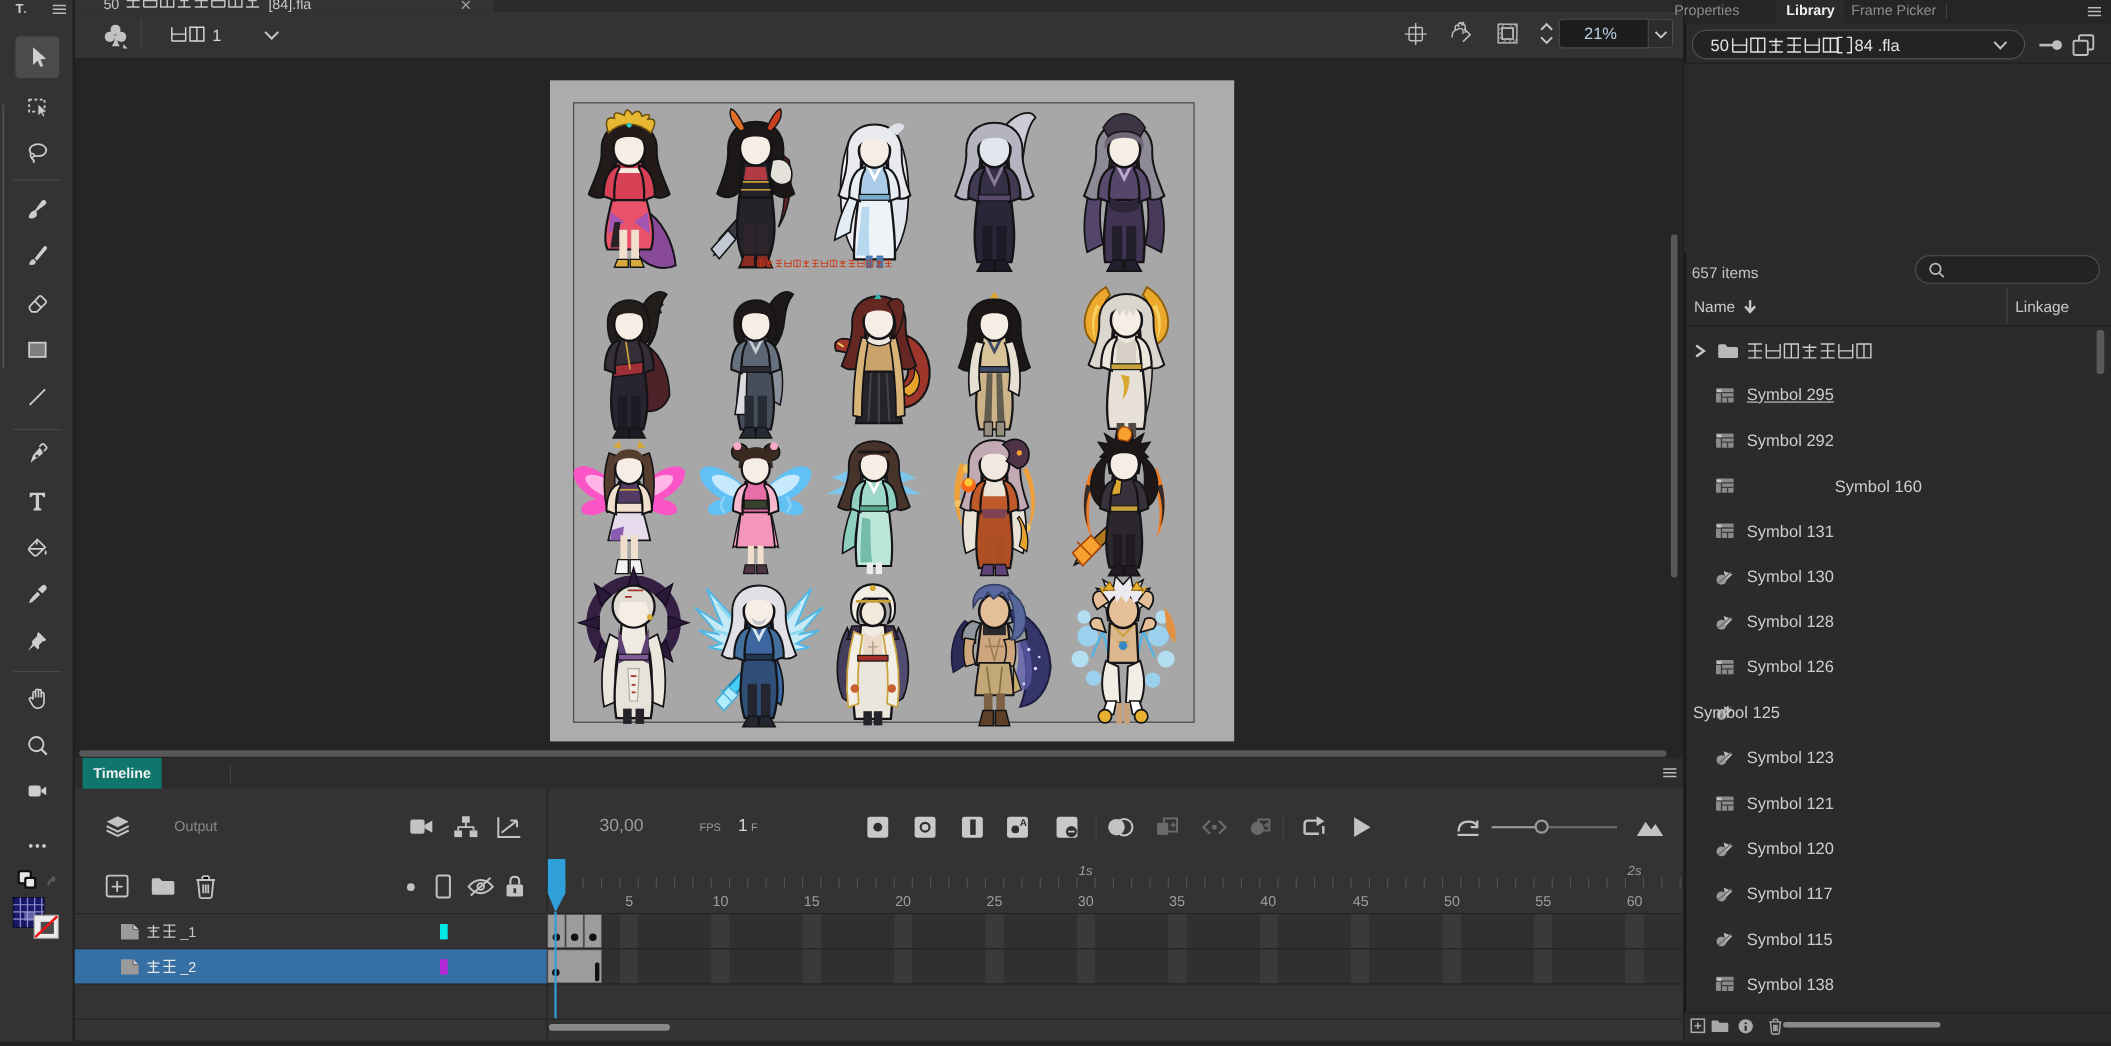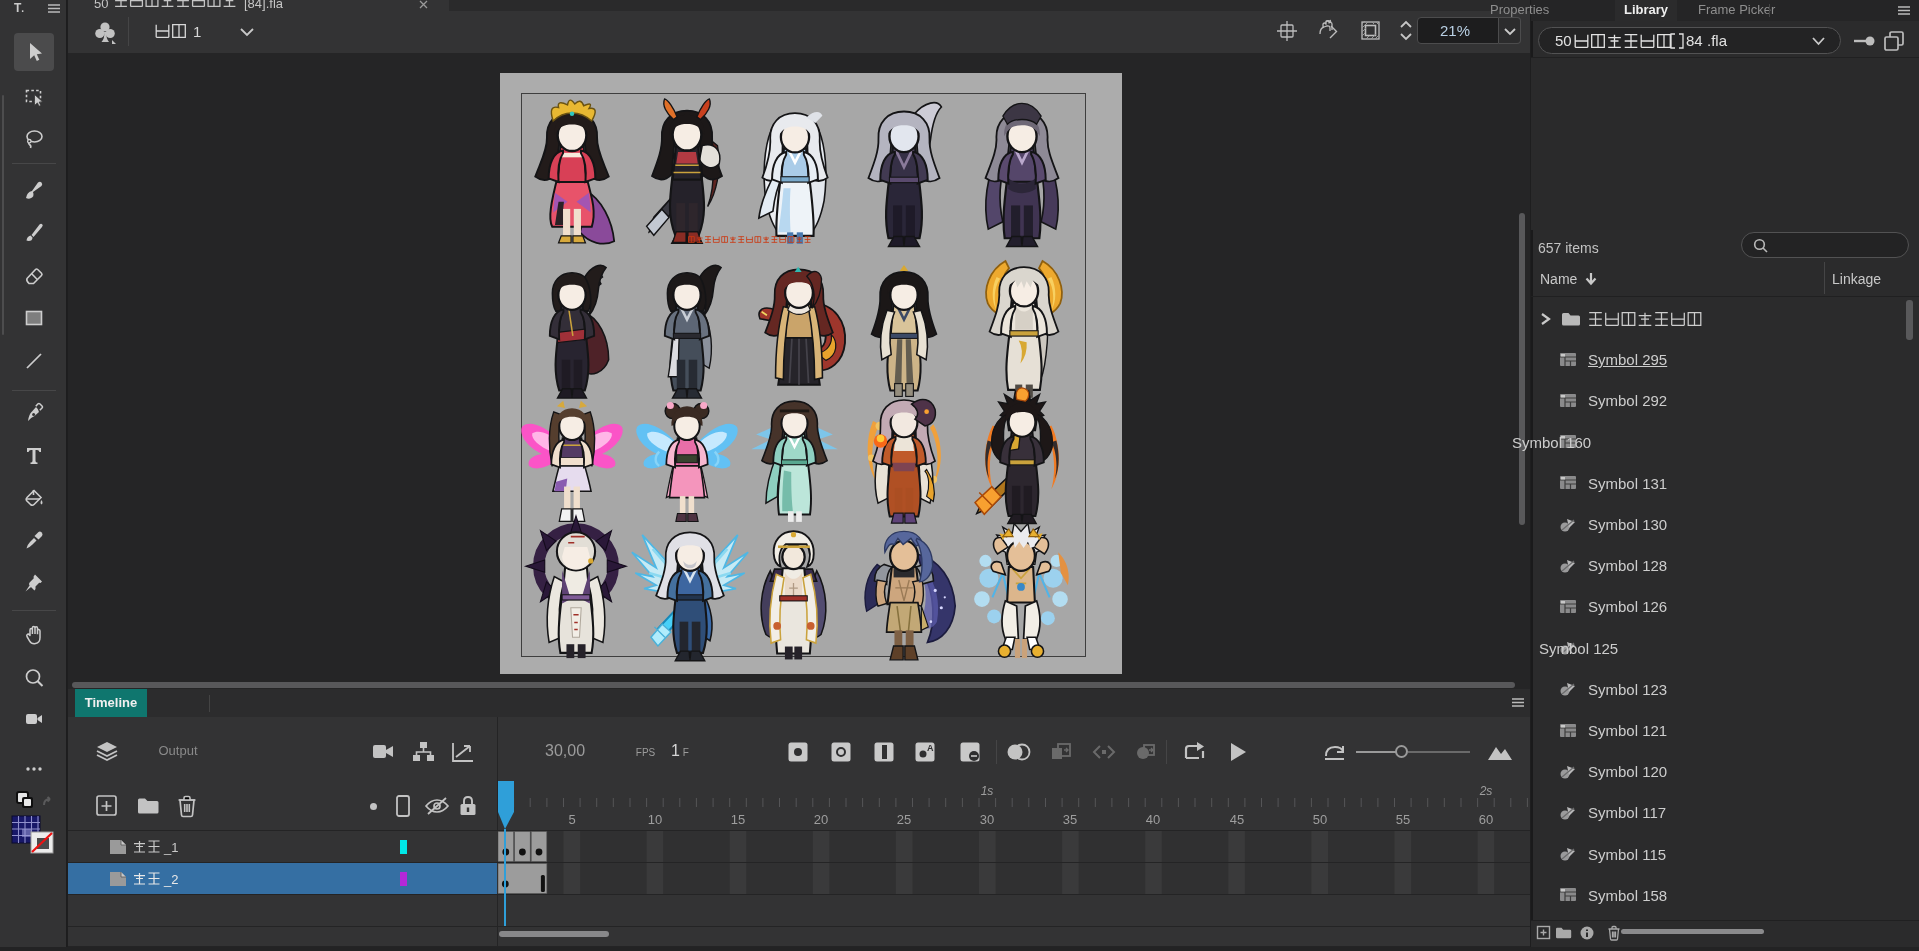--- a/index.html
+++ b/index.html
@@ -839,23 +839,23 @@
     </svg>
 <svg style="left:0;top:0;" width="1530" height="951">
       <path d="M498 781 H514 V812 L505 829 L498 812 Z" fill="#2f9fd9"></path>
       <path d="M505 829 V926" stroke="#2f9fd9" stroke-width="2"></path>
     </svg>
 <div class="abs" style="left:68px;top:926px;width:1462px;height:1px;background:#242425;"></div>
 <div class="abs" style="left:499px;top:931px;width:110px;height:6px;background:#88888a;border-radius:3px;"></div>
 <div class="abs" style="left:68px;top:946px;width:1462px;height:1px;background:#242425;"></div>
 <div class="abs" style="left:1531px;top:0;width:388px;height:951px;background:#2b2b2c;border-left:2px solid #1a1a1b;"></div>
 <div class="abs" style="left:1531px;top:0;width:388px;height:21px;background:#252526;"></div>
-<div class="abs" style="left:1490px;top:0;width:76px;height:21px;color:#8e8e8e;font-size:13px;line-height:20px;">Properties</div>
+<div class="abs" style="left:1522px;top:0;width:76px;height:21px;color:#8e8e8e;font-size:13px;line-height:20px;">Properties</div>
 <div class="abs" style="left:1615px;top:0;width:62px;height:21px;background:#2b2b2c;color:#efefef;font-size:13px;font-weight:bold;text-align:center;line-height:20px;">Library</div>
-<div class="abs" style="left:1683px;top:0;width:100px;height:21px;color:#8e8e8e;font-size:13px;line-height:20px;margin-left:15px;">Frame Picker</div>
+<div class="abs" style="left:1683px;top:0;width:100px;height:21px;color:#8e8e8e;font-size:13px;line-height:20px;">Frame Picker</div>
 <div class="abs" style="left:1769px;top:4px;width:1px;height:13px;background:#444;"></div>
 <svg style="left:1897px;top:6px;" width="14" height="10">
       <path d="M1 1h12M1 4.5h12M1 8h12" stroke="#bbb" stroke-width="1.4"></path>
     </svg>
 <div class="abs" style="left:1538px;top:27px;width:303px;height:27px;background:#232324;border:1px solid #525253;border-radius:14px;"></div>
 <svg style="left:1555px;top:31px;" width="270" height="20">
 <text x="0" y="15" font-size="15" fill="#e2e2e2">50</text>
 <path d="M20.2 3.7V16.3 M32.8 3.7V16.3 M20.2 10.0H32.8 M20.2 16.3H32.8" stroke="#e2e2e2" stroke-width="1.3" fill="none" opacity="1.0"></path>
       <path d="M36.7 3.7H49.3V16.3H36.7Z M43.0 3.7V16.3" stroke="#e2e2e2" stroke-width="1.3" fill="none" opacity="1.0"></path>
       <path d="M59.5 3.7V16.3 M53.2 6.7H65.8 M53.2 16.3H65.8 M55.5 10.0H63.5" stroke="#e2e2e2" stroke-width="1.3" fill="none" opacity="1.0"></path>
@@ -917,21 +917,21 @@
       <rect x="1" y="1" width="16" height="13" rx="1" fill="#8a8a8b"></rect>
       <path d="M1 5 H17 M6 5 V14 M6 9 H17 M11.5 9 V14" stroke="#3c3c3d" stroke-width="1.2"></path>
       <rect x="2" y="2" width="4" height="2.5" fill="#c8c8c8"></rect>
     </svg>
 <div class="abs" style="left:1588px;top:392px;color:#cdcdcd;font-size:15px;">Symbol 292</div>
 <svg style="left:1559px;top:434px;" width="18" height="16">
       <rect x="1" y="1" width="16" height="13" rx="1" fill="#8a8a8b"></rect>
       <path d="M1 5 H17 M6 5 V14 M6 9 H17 M11.5 9 V14" stroke="#3c3c3d" stroke-width="1.2"></path>
       <rect x="2" y="2" width="4" height="2.5" fill="#c8c8c8"></rect>
     </svg>
-<div class="abs" style="left:1512px;top:434px;color:#cdcdcd;font-size:15px;">Symbol 160</div>
+<div class="abs" style="left:1668px;top:434px;color:#cdcdcd;font-size:15px;">Symbol 160</div>
 <svg style="left:1559px;top:475px;" width="18" height="16">
       <rect x="1" y="1" width="16" height="13" rx="1" fill="#8a8a8b"></rect>
       <path d="M1 5 H17 M6 5 V14 M6 9 H17 M11.5 9 V14" stroke="#3c3c3d" stroke-width="1.2"></path>
       <rect x="2" y="2" width="4" height="2.5" fill="#c8c8c8"></rect>
     </svg>
 <div class="abs" style="left:1588px;top:475px;color:#cdcdcd;font-size:15px;">Symbol 131</div>
 <svg style="left:1559px;top:517px;" width="18" height="16">
       <circle cx="6" cy="10" r="4.5" fill="#9a9a9b"></circle>
       <path d="M8 2 L16 5 L10 11 Z" fill="#b8b8b9"></path>
       <path d="M3 13 L15 3" stroke="#6a6a6b" stroke-width="1.2"></path>
@@ -983,21 +983,21 @@
       <circle cx="6" cy="10" r="4.5" fill="#9a9a9b"></circle>
       <path d="M8 2 L16 5 L10 11 Z" fill="#b8b8b9"></path>
       <path d="M3 13 L15 3" stroke="#6a6a6b" stroke-width="1.2"></path>
     </svg>
 <div class="abs" style="left:1588px;top:846px;color:#cdcdcd;font-size:15px;">Symbol 115</div>
 <svg style="left:1559px;top:887px;" width="18" height="16">
       <rect x="1" y="1" width="16" height="13" rx="1" fill="#8a8a8b"></rect>
       <path d="M1 5 H17 M6 5 V14 M6 9 H17 M11.5 9 V14" stroke="#3c3c3d" stroke-width="1.2"></path>
       <rect x="2" y="2" width="4" height="2.5" fill="#c8c8c8"></rect>
     </svg>
-<div class="abs" style="left:1588px;top:887px;color:#cdcdcd;font-size:15px;">Symbol 158</div>
+<div class="abs" style="left:1588px;top:887px;color:#cdcdcd;font-size:15px;">Symbol 138</div>
 <div class="abs" style="left:1906px;top:300px;width:7px;height:40px;background:#59595b;border-radius:3px;"></div>
 <div class="abs" style="left:1531px;top:920px;width:388px;height:31px;background:#2b2b2c;border-top:1px solid #202021;"></div>
 <svg style="left:1536px;top:925px;" width="16" height="16">
       <rect x="1.5" y="1.5" width="12" height="12" fill="none" stroke="#a9a9a9" stroke-width="1.4"></rect>
       <path d="M7.5 4.5 V10.5 M4.5 7.5 H10.5" stroke="#a9a9a9" stroke-width="1.4"></path>
     </svg>
 <svg style="left:1555px;top:926px;" width="18" height="14">
       <path d="M1 3 Q1 1.8 2.2 1.8 H6.5 L8.2 3.8 H15 Q16.2 3.8 16.2 5 V11 Q16.2 12.2 15 12.2 H2.2 Q1 12.2 1 11 Z" fill="#a9a9a9"></path>
     </svg>
 <svg style="left:1579px;top:925px;" width="16" height="16">

